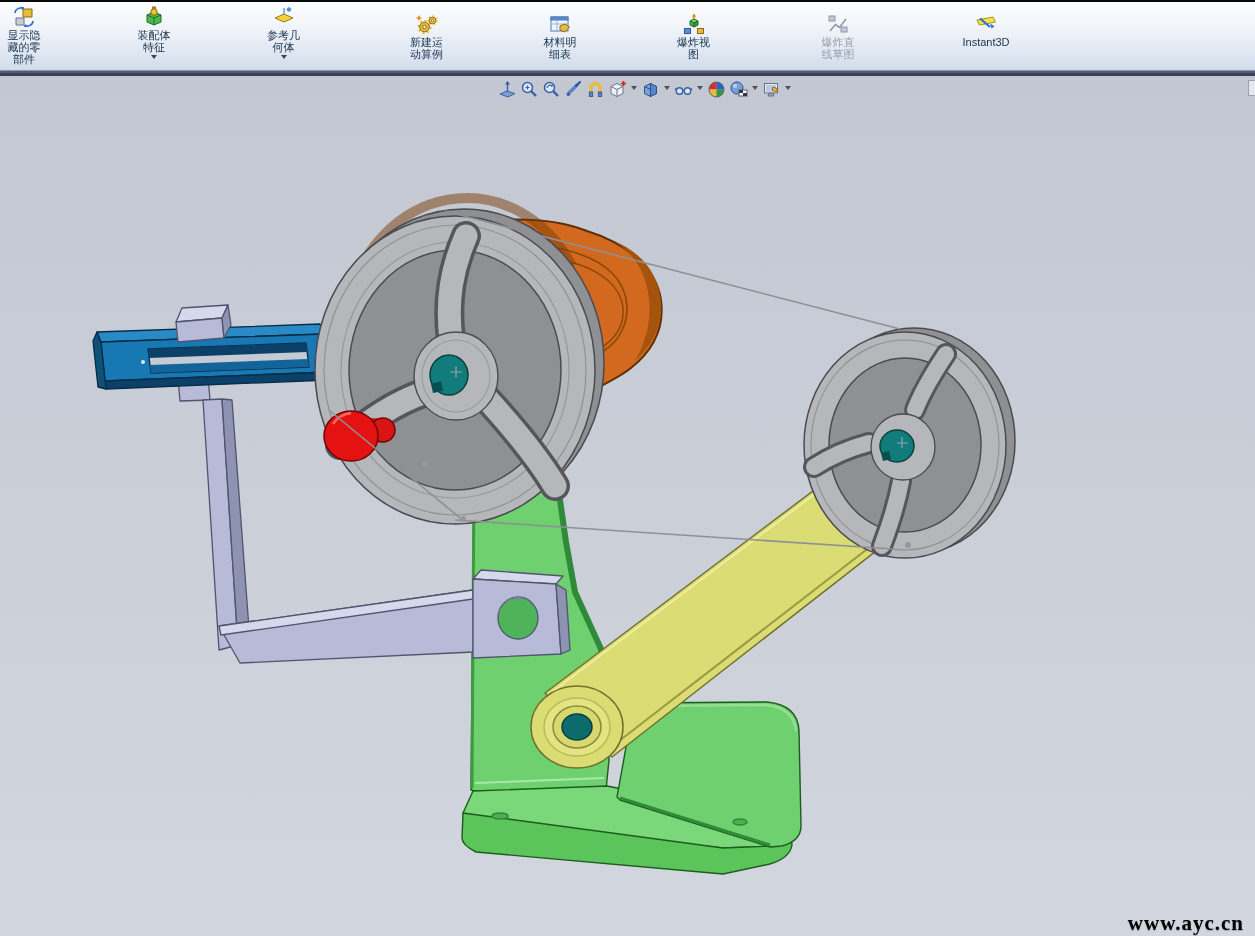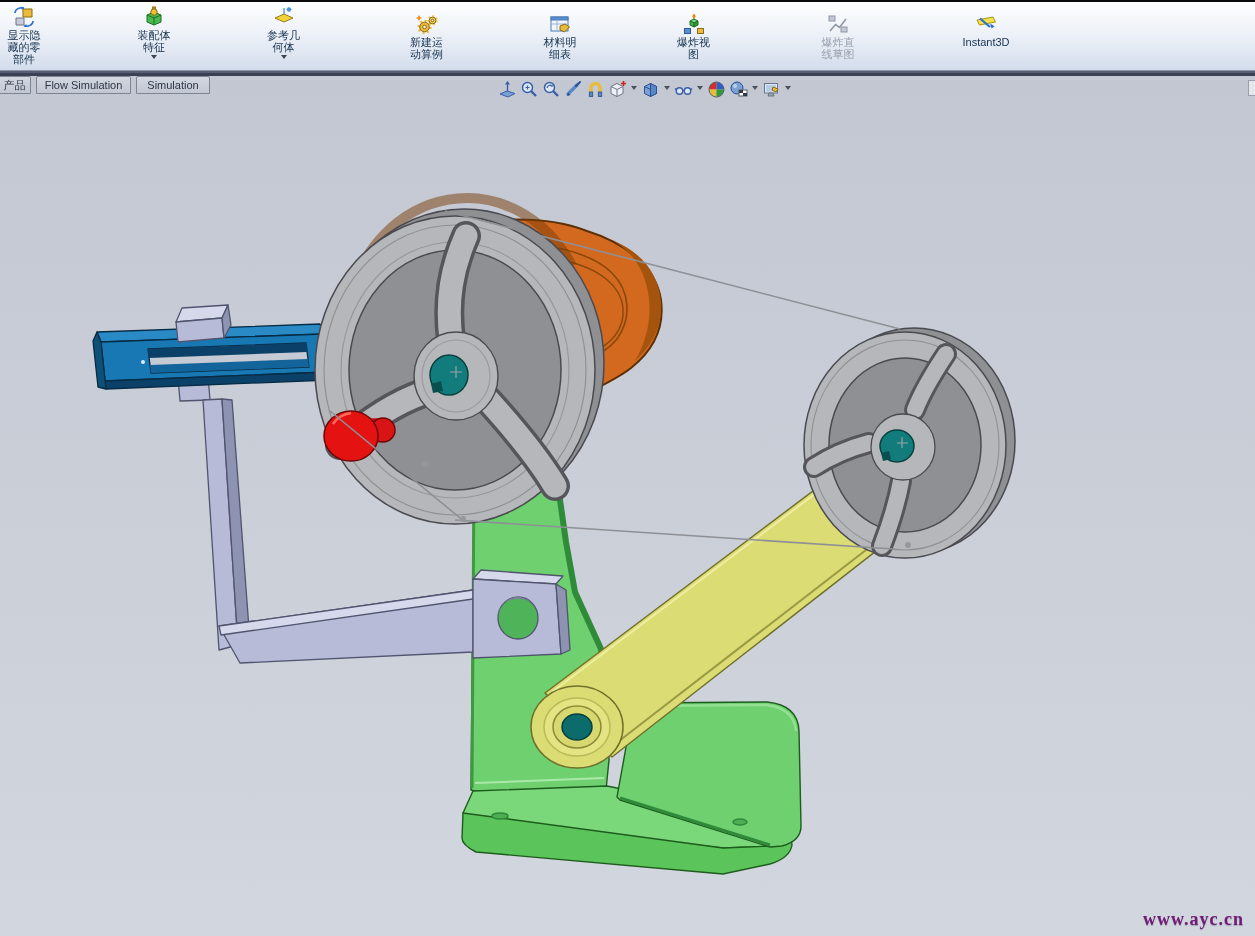--- a/index.html
+++ b/index.html
@@ -31,22 +31,22 @@
 
   
   .hud{position:absolute;left:498px;top:79px;height:20px;display:flex;align-items:center;gap:3px;z-index:25;}
   .hud .hic{width:19px;height:19px;flex:none;}
   .hud .dd{width:8px;height:19px;display:flex;align-items:center;justify-content:center;flex:none;}
   .hud .dd i{width:0;height:0;border:3px solid transparent;border-top:4px solid #4a5060;}
 
   .right-notch{position:absolute;right:0;top:80px;width:6px;height:14px;z-index:25;
     background:#e4e7ee;border:1px solid #9aa0ae;border-right:none;}
 
-  .watermark{position:absolute;right:11px;bottom:6px;z-index:20;
-    font-family:"Liberation Serif",serif;font-weight:bold;font-size:18px;color:#701a75;
+  .watermark{position:absolute;right:11px;bottom:0;z-index:20;
+    font-family:"Liberation Serif",serif;font-weight:bold;font-size:21px;color:#000000;
     text-shadow:0 1px 1px rgba(120,125,140,.6);letter-spacing:1px;}
 </style>
 </head>
 <body>
 
 <div class="screen">
 
   <svg width="1255" height="936" viewBox="0 0 1255 936" style="position:absolute;left:0;top:0;" stroke-linejoin="round">
     <defs>
       <linearGradient id="bgGrad" x1="0" y1="0" x2="0" y2="1">
@@ -306,31 +306,20 @@
         <path d="M3 8 L19 5 L21.5 10 L5.5 13 Z" fill="#f2e24e" stroke="#a89410"></path>
         <path d="M6 6.5 L16 15" stroke="#2a6fd4" stroke-width="2.2" fill="none"></path>
         <path d="M17.5 16.5 l-1.4 -5 l4.4 2.8 Z" fill="#2a6fd4"></path>
       </svg>
       <div class="tb-label">Instant3D</div>
     </div>
   </div>
 
   <div class="cm-strip"></div>
 
-  <div class="tabs">
-    <div class="tab" style="left:-16px;width:47px;padding-left:14px;">
-      <span>产品</span>
-    </div>
-    <div class="tab" style="left:36px;width:95px;">
-      <span>Flow Simulation</span>
-    </div>
-    <div class="tab" style="left:136px;width:74px;">
-      <span>Simulation</span>
-    </div>
-  </div>
 
   <div class="hud">
     <svg class="hic" viewBox="0 0 19 19">
       <path d="M9.5 3 v9" stroke="#3a5fa8" stroke-width="1.4" fill="none"></path>
       <path d="M9.5 1 l-2.6 3.4 h5.2 Z" fill="#3a5fa8"></path>
       <path d="M2 14 L9 11 L17 13.5 L10 17 Z" fill="#7aa0d4" stroke="#3a5fa8"></path>
     </svg>
     <svg class="hic" viewBox="0 0 19 19">
       <circle cx="7.5" cy="7.5" r="5" fill="#dce8f6" stroke="#3a5fa8" stroke-width="1.5"></circle>
       <path d="M5.5 7.5 h4 M7.5 5.5 v4" stroke="#3a5fa8" stroke-width="1.2"></path>

